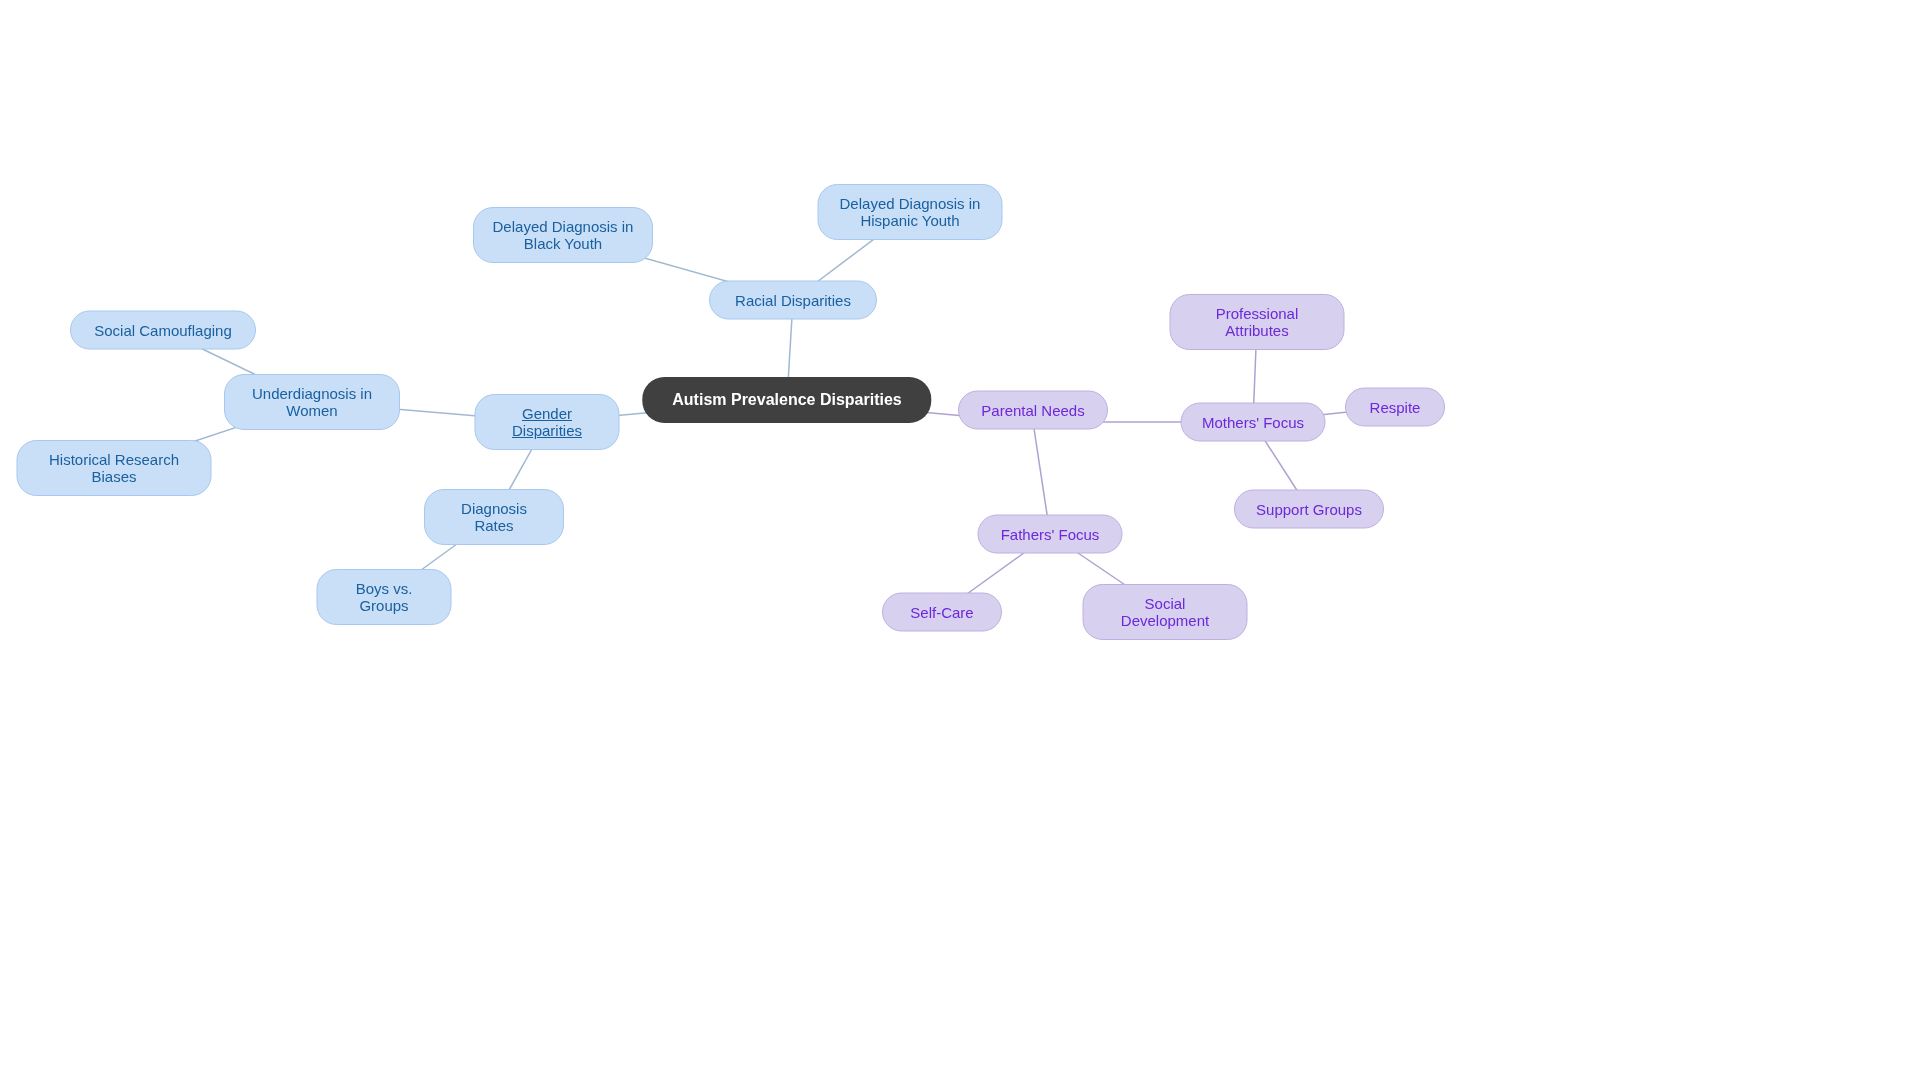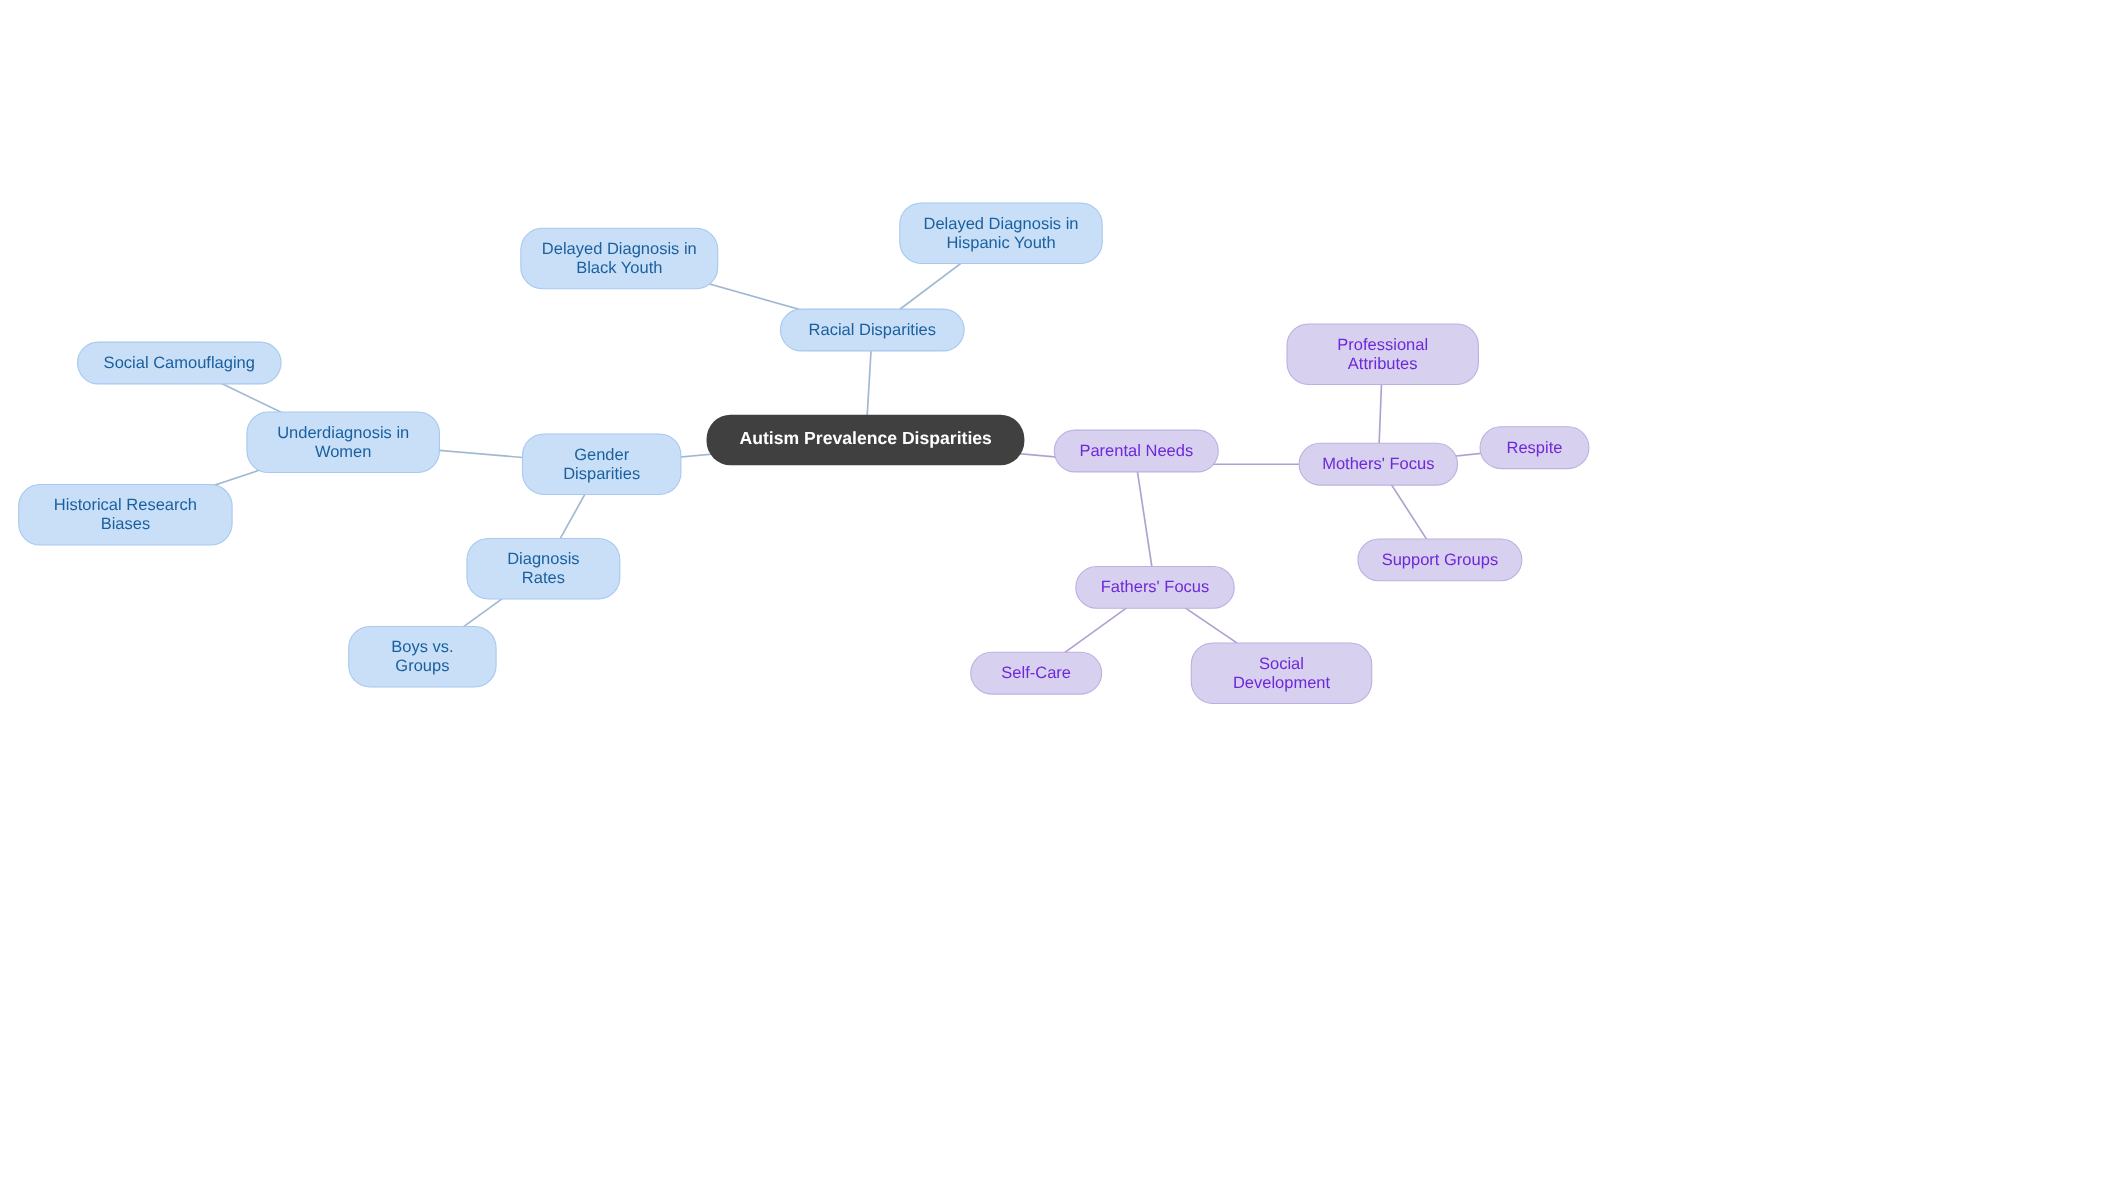--- a/index.html
+++ b/index.html
@@ -97,21 +97,21 @@
 </svg>
 
 <div class="node node-center" style="left:787px; top:400px;">Autism Prevalence Disparities</div>
 
 <div class="node node-blue" style="left:793px; top:300px; width:168px;">Racial Disparities</div>
 
 <div class="node node-blue" style="left:563px; top:235px; width:180px;">Delayed Diagnosis in Black Youth</div>
 
 <div class="node node-blue" style="left:910px; top:212px; width:185px;">Delayed Diagnosis in Hispanic Youth</div>
 
-<div class="node node-blue" style="left:547px; top:422px; width:145px;">Gender Disparities</div>
+<div class="node node-blue" style="left:547px; top:422px; width:145px;text-decoration:underline;">Gender Disparities</div>
 
 <div class="node node-blue" style="left:312px; top:402px; width:176px;">Underdiagnosis in Women</div>
 
 <div class="node node-blue" style="left:163px; top:330px; width:186px;text-align:right;">Social Camouflaging</div>
 
 <div class="node node-blue" style="left:114px; top:468px; width:195px;">Historical Research Biases</div>
 
 <div class="node node-blue" style="left:494px; top:517px; width:140px;">Diagnosis Rates</div>
 
 <div class="node node-blue" style="left:384px; top:597px; width:135px;">Boys vs. Groups</div>

